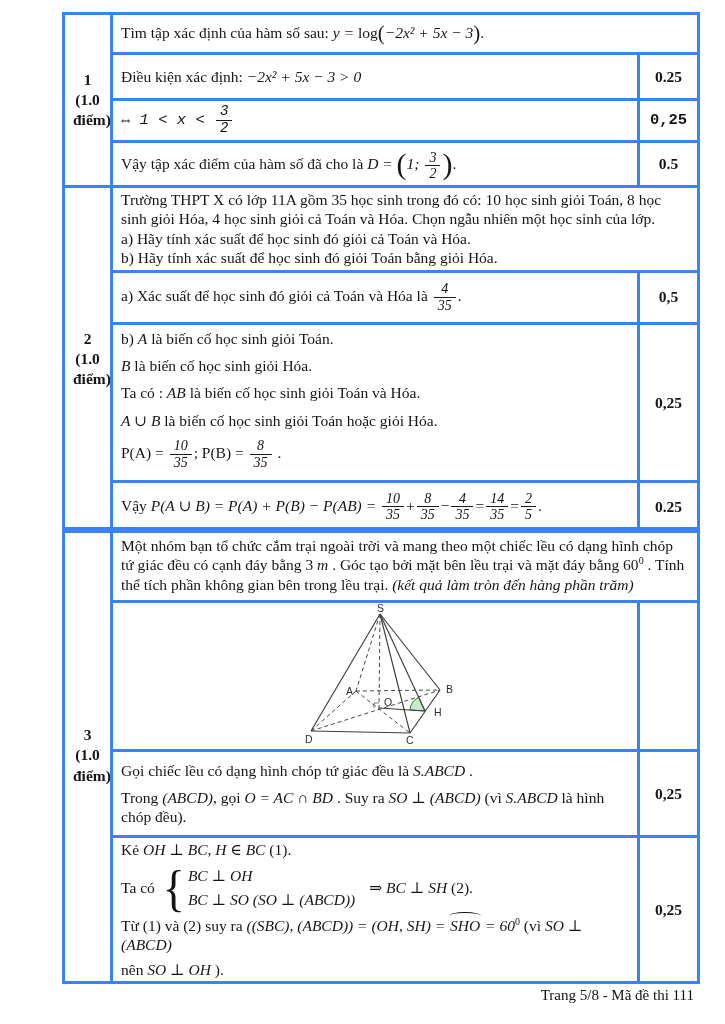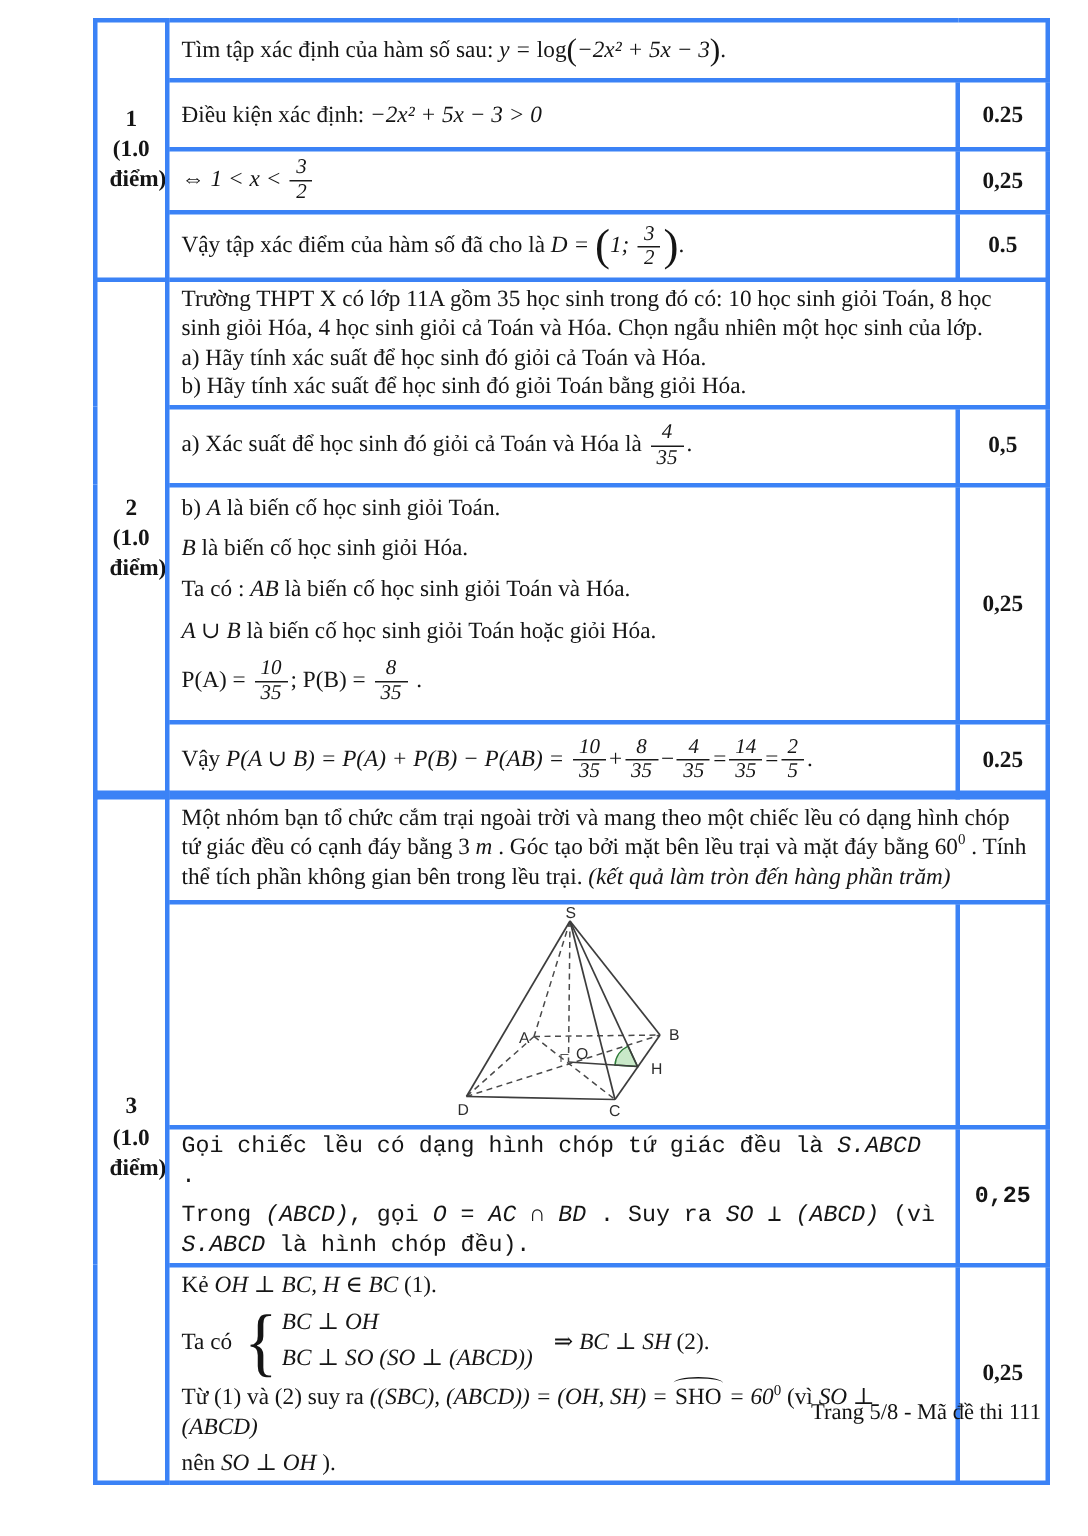--- a/index.html
+++ b/index.html
@@ -6,53 +6,53 @@
   body{
     width:725px;height:1024px;background:#ffffff;position:relative;
     font-family:"Liberation Serif","DejaVu Serif",serif;
     font-size:15.5px;color:#151515;line-height:1.25;
   }
   table.anskey{border-collapse:collapse;position:absolute;table-layout:fixed;border:2px solid #5f5f5f;}
   table.anskey td{border:3px solid #3b82f6;padding:2px 8px;vertical-align:middle;overflow:hidden;}
   .t1{left:62px;top:12px;width:635px;}
   .t2{left:62px;top:527px;width:635px;}
   col.c1{width:48px;} col.c2{width:527px;} col.c3{width:60px;}
-  tr.h40{height:40px;} tr.h46{height:46px;} tr.h42{height:42px;} tr.h45{height:45px;}
+  tr.h40{height:40px;} tr.h46{height:46px;} tr.h42{height:42px;font-family:Liberation Mono, monospace;} tr.h45{height:45px;}
   tr.h73{height:73px;} tr.h52{height:52px;padding-left:25px;} tr.h145{height:145px;} tr.h50{height:50px;}
-  tr.h86{height:86px;font-family:Liberation Mono, monospace;} tr.h126{height:126px;}
+  tr.h86{height:86px;} tr.h126{height:126px;}
   .qcell{text-align:center;font-weight:bold;padding:0 1px;line-height:1.3;}
   .score{text-align:center;font-weight:bold;padding:2px 1px;}
   .stop{vertical-align:top;padding-top:3px;}
   .stmt{vertical-align:top;padding:3px 5px;}
   .top{vertical-align:top;padding-top:4px;}
   .ind{padding-left:122px;}
   .mi{font-style:italic;}
   .frac{display:inline-block;vertical-align:middle;text-align:center;font-size:14px;line-height:1.12;font-style:italic;margin:0 2px;}
   .fr-n{display:block;border-bottom:1.2px solid #1a1a1a;padding:0 4px;}
   .fr-d{display:block;padding:0 4px;}
   .bigp{font-size:21px;vertical-align:-2px;font-weight:400;}
   .bigp2{font-size:30px;vertical-align:-5px;font-weight:300;}
   .sup{vertical-align:super;font-size:10px;line-height:0;}
   .bl{margin:8px 0;}
   .bl:first-child{margin-top:2px;}
   .sys{display:flex;align-items:center;margin:4px 0;}
   .brace{font-size:46px;font-weight:300;line-height:0.9;display:inline-block;transform:scaleY(1.1);margin:0 3px 0 8px;}
   .cases{display:inline-block;}
   .cl{display:block;line-height:1.55;}
   .sysr{margin-left:14px;}
-  .hat{position:relative;display:inline-block;padding:0 1px;text-align:right;}
+  .hat{position:relative;font-style:italic;display:inline-block;padding:0 1px;text-align:right;}
   .hat::before{content:"";position:absolute;left:0;right:0;top:-4px;height:7px;
     border-top:1.5px solid #111;border-radius:50% 50% 0 0;}
   .figcell{padding:0 !important;text-align:center;vertical-align:middle;}
   .edge{stroke:#3d3d3d;stroke-width:1.15;fill:none;}
   .dash{stroke:#4a4a4a;stroke-width:1;fill:none;stroke-dasharray:4 3;}
   .thin{stroke:#555;stroke-width:0.8;fill:none;}
   .wedge{fill:#c9e9c9;stroke:#2f7d3a;stroke-width:1;}
   .figlbl{font-family:"Liberation Sans","DejaVu Sans",sans-serif;font-size:10.5px;fill:#2d2d2d;}
-  .footer{position:absolute;left:0;right:31px;top:933px;text-align:right;font-size:15px;color:#111;}
+  .footer{position:absolute;left:0;right:31px;top:986px;text-align:right;font-size:15px;color:#111;}
   .ctr{}
 </style>
 </head>
 <body>
 
 <div class="pagewrap">
 
   <table class="anskey t1">
     <colgroup>
         <col class="c1">

